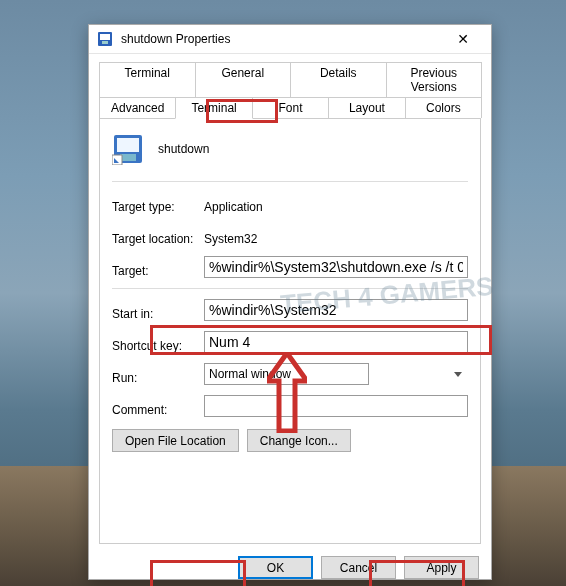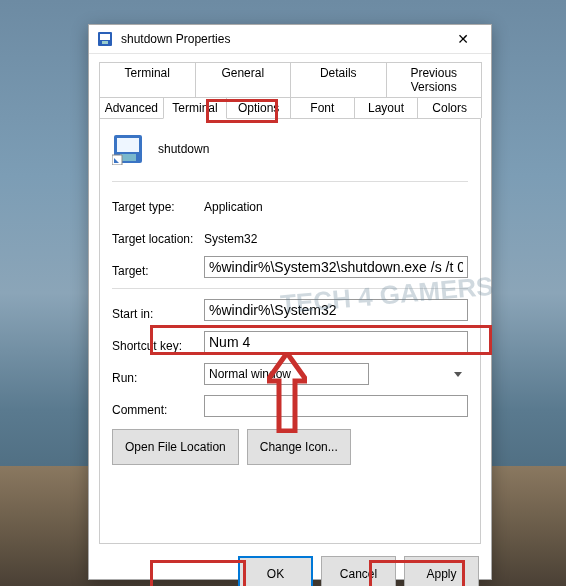--- a/index.html
+++ b/index.html
@@ -101,21 +101,21 @@
   .select-wrap { flex: 1; position: relative; }
   .select-wrap::after {
     content: ""; position: absolute; right: 6px; top: 9px;
     width: 0; height: 0; border-left: 4px solid transparent;
     border-right: 4px solid transparent; border-top: 5px solid #555;
     pointer-events: none;
   }
   .hr { border: none; border-top: 1px solid #dddddd; margin: 8px 0 10px 0; }
   .button-row { display: flex; gap: 8px; margin-top: 12px; }
   .btn {
-    height: 36px; font-size: 12px; font-family: inherit;
+    height: 23px; font-size: 12px; font-family: inherit;
     background: #e1e1e1; border: 1px solid #adadad;
     padding: 0 12px; cursor: pointer;
   }
   .bottom-buttons {
     display: flex; justify-content: flex-end; gap: 8px;
     padding: 12px 12px 12px 0;
   }
   .bottom-buttons .btn { width: 75px; }
   .btn.default { border: 1px solid #0078d7; box-shadow: inset 0 0 0 1px #0078d7; }
   .hl-key-row { position: absolute; top: 300px; left: 61px; width: 342px; height: 30px; border: 3px solid #c9302c; z-index: 40; }
@@ -149,21 +149,20 @@
   <div class="tabs-area">
     <div class="tab-row tab-row1">
       <div class="tab">Terminal</div>
       <div class="tab">General</div>
       <div class="tab">Details</div>
       <div class="tab">Previous Versions</div>
     </div>
     <div class="tab-row tab-row2">
       <div class="tab">Advanced</div>
       <div class="tab active">Terminal</div>
-      <div class="tab">Options</div>
       <div class="tab">Font</div>
       <div class="tab">Layout</div>
       <div class="tab">Colors</div>
     </div>
   </div>
 
   <div class="panel">
 
     <div class="icon-row">
       <span class="big-icon">

